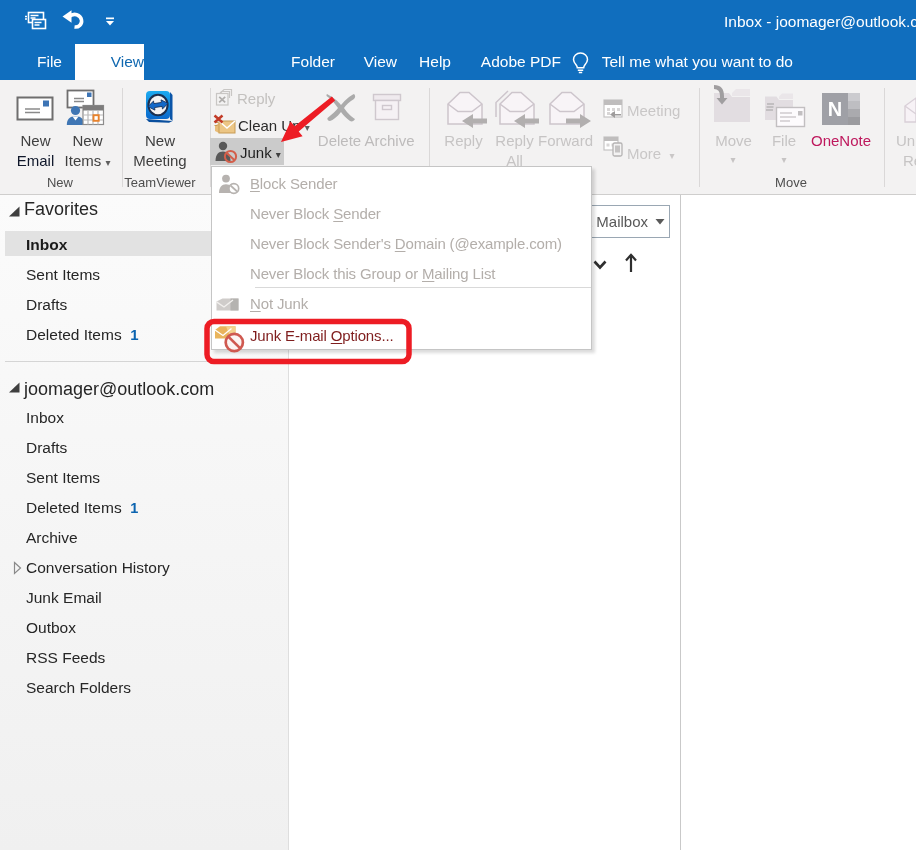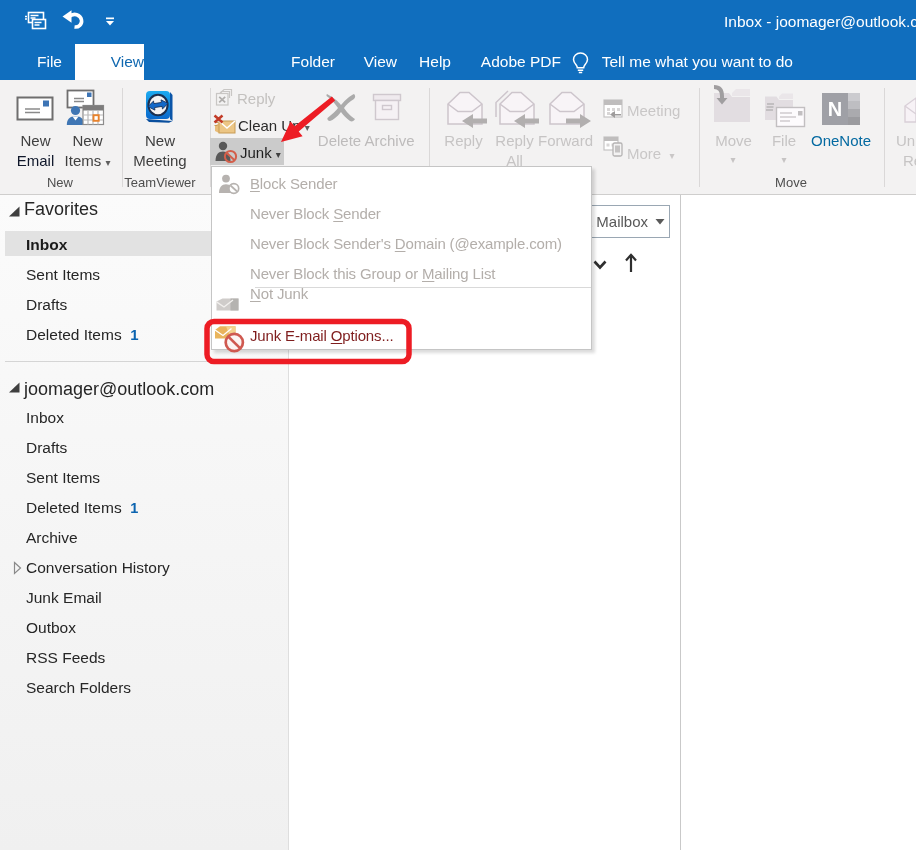--- a/index.html
+++ b/index.html
@@ -215,21 +215,21 @@
 <svg class="abs" style="left:822px;top:93px" width="38" height="32" viewBox="0 0 38 32">
   <rect x="0" y="0" width="38" height="32" fill="#c4c4c8"></rect>
   <rect x="24" y="0" width="14" height="32" fill="#b2b2b6"></rect>
   <rect x="24" y="0" width="14" height="8" fill="#cbcbcf"></rect>
   <rect x="24" y="8" width="14" height="8" fill="#bebec2"></rect>
   <rect x="24" y="16" width="14" height="8" fill="#aaaaae"></rect>
   <rect x="24" y="24" width="14" height="8" fill="#9b9b9f"></rect>
   <rect x="0" y="0" width="26" height="32" fill="#9fa0a6"></rect>
   <text x="13" y="23" font-size="20" font-weight="bold" fill="#fff" text-anchor="middle" font-family="Liberation Sans,sans-serif">N</text>
 </svg>
-<div class="biglbl" style="left:805px;top:133px;width:72px;color:#0369a1">OneNote</div>
+<div class="biglbl" style="left:805px;top:133px;width:72px;color:#be185d">OneNote</div>
 
 <svg class="abs" style="left:903px;top:96px" width="13" height="28" viewBox="0 0 13 28">
   <path d="M2 10 L13 2 L13 26 L2 26 Z" fill="#f7f2f6" stroke="#d9d0d8" stroke-width="1.4"></path>
   <path d="M2 10 L13 18" fill="none" stroke="#d9d0d8" stroke-width="1.4"></path>
 </svg>
 <div class="abs" style="left:896px;top:133px;height:16px;line-height:16px;font-size:15px;color:#c6c4c4">Unread/</div>
 <div class="abs" style="left:903px;top:153px;height:16px;line-height:16px;font-size:15px;color:#c6c4c4">Read</div>
 
 <div class="abs" style="left:0;top:195px;width:289px;height:655px;background:linear-gradient(#fbfbfb,#f0f0f0);border-right:1px solid #dedede"></div>
 <div class="abs" style="left:289px;top:195px;width:392px;height:655px;background:#fff;border-right:1px solid #c9c9c9"></div>
@@ -289,21 +289,21 @@
 <div class="mitem" style="top:204px">Never Block <span class="u">S</span>ender</div>
 <div class="mitem" style="top:264px">Never Block this Group or <span class="u">M</span>ailing List</div>
 <div class="mitem" style="top:234px">Never Block Sender's <span class="u">D</span>omain (@example.com)</div>
 <div class="abs" style="left:255px;top:287px;width:336px;height:1px;background:#d9d9d9"></div>
 
 <svg class="abs" style="left:216px;top:298px" width="23" height="13" viewBox="0 0 23 13">
   <path d="M0.5 3.5 L6.5 0.5 L22.5 0.5 L22.5 12.5 L0.5 12.5 Z" fill="#cfccca"></path>
   <path d="M14.5 0.5 L22.5 0.5 L22.5 12.5 L14.5 12.5 Z" fill="#b5b3b0"></path>
   <path d="M0.5 3.8 L8 9 L17 2" fill="none" stroke="#f2f0ee" stroke-width="1.4"></path>
 </svg>
-<div class="mitem" style="top:284px"><span class="u">N</span>ot Junk</div>
+<div class="mitem" style="top:294px"><span class="u">N</span>ot Junk</div>
 
 <svg class="abs" style="left:214px;top:325px" width="32" height="29" viewBox="0 0 32 29">
   <path d="M1 5 L6 1.2 L21.5 1.2 L21.5 13.5 L1 13.5 Z" fill="#e9b45c"></path>
   <path d="M12 1.2 L21.5 1.2 L21.5 8 L16 11.5 Z" fill="#f3d28e"></path>
   <path d="M1 5 L9 10.5 L17.5 3.5" fill="none" stroke="#fff" stroke-width="1.3"></path>
   <circle cx="20.3" cy="17.5" r="8.6" fill="#fcf4f2" stroke="#cf5950" stroke-width="2.7"></circle>
   <path d="M14.3 11.6 L26.3 23.4" stroke="#cf5950" stroke-width="2.7"></path>
 </svg>
 <div class="mitem" style="top:326px;color:#7f1d1d">Junk E-mail <span class="u">O</span>ptions...</div>
 

